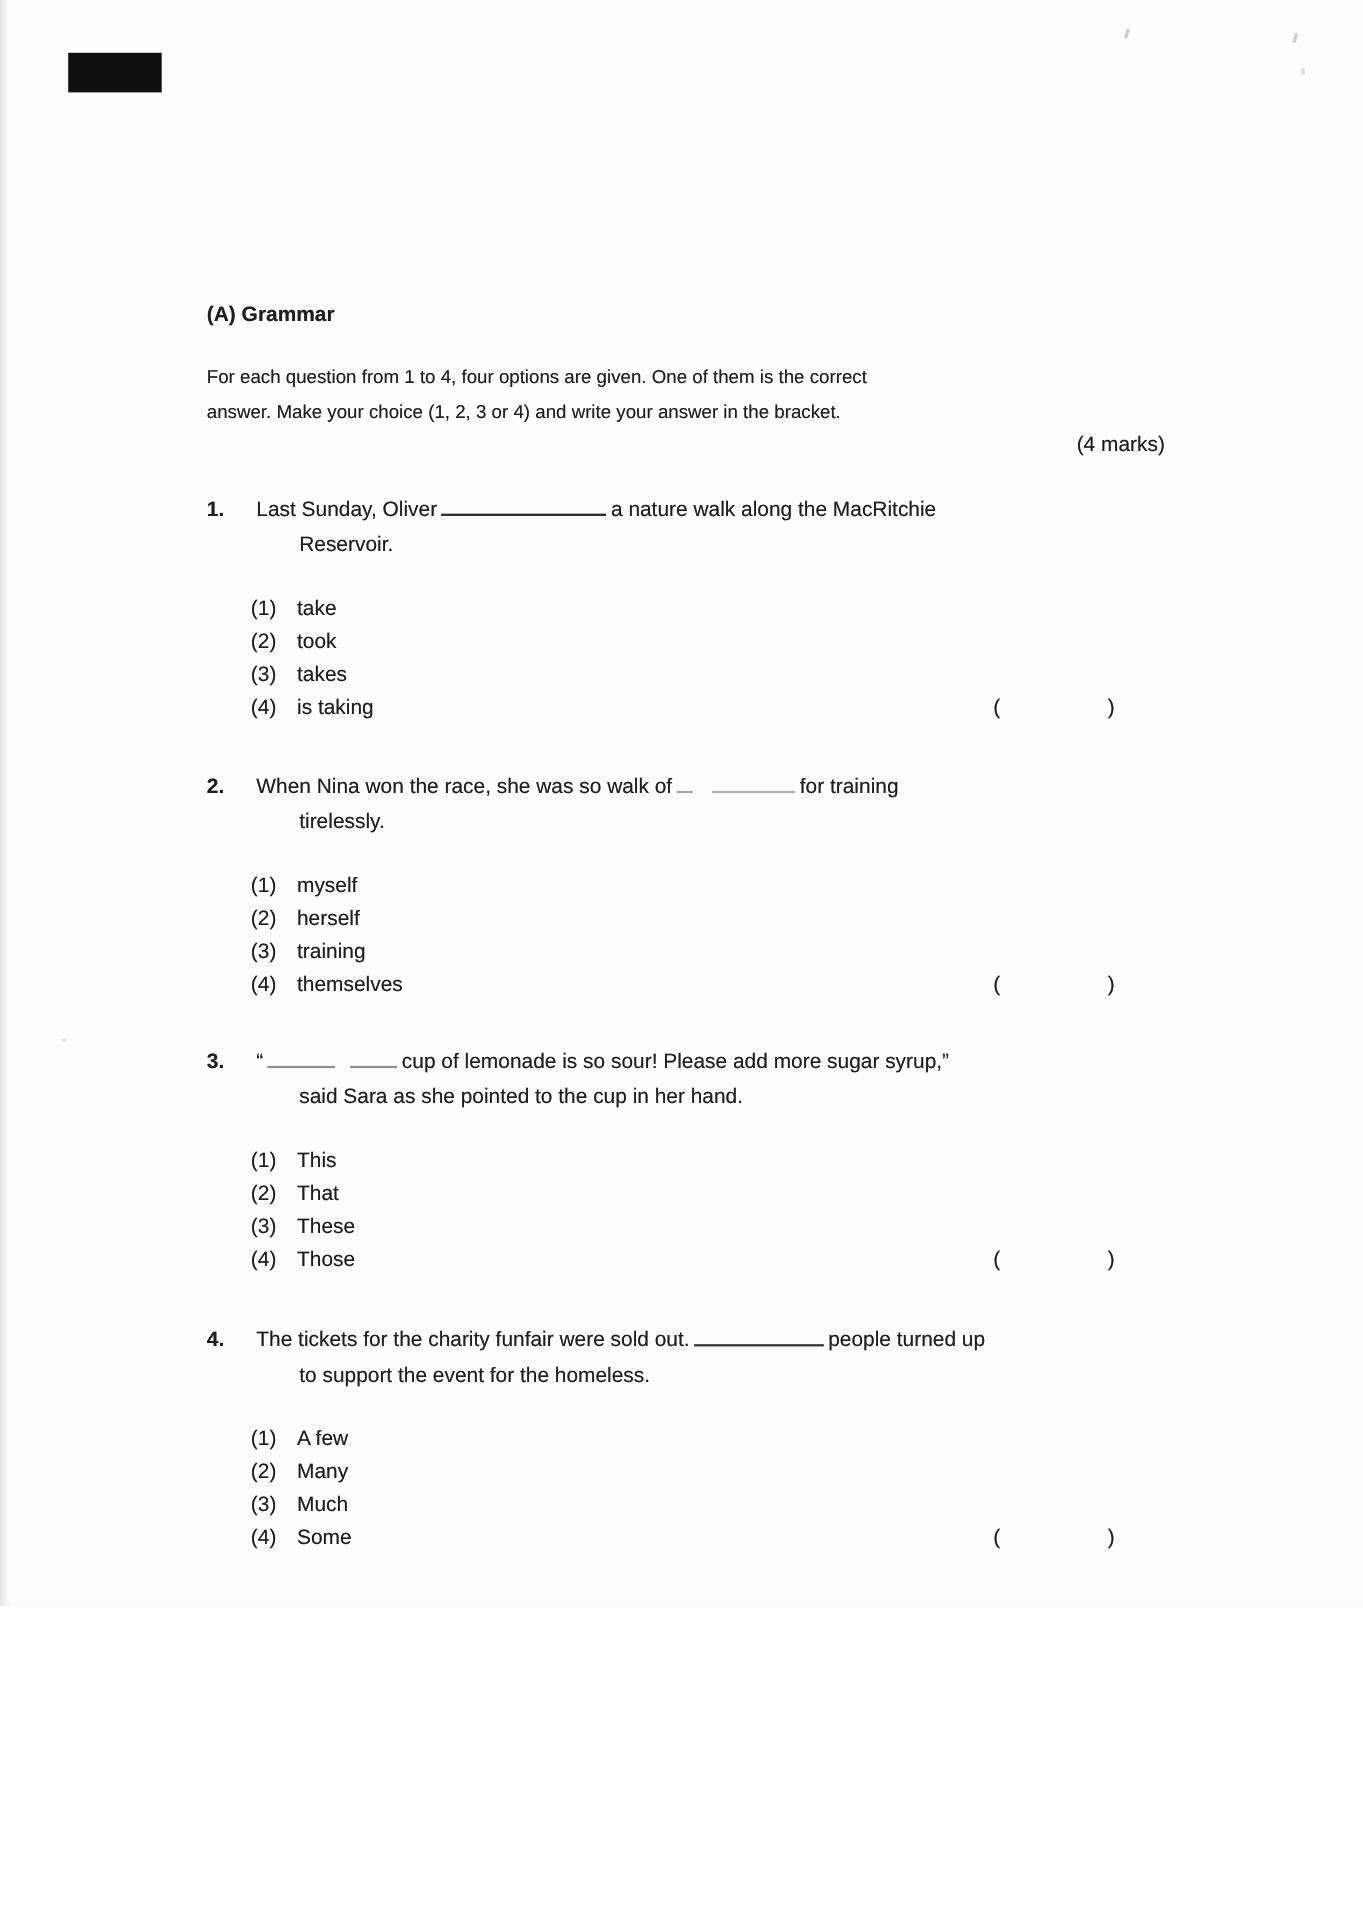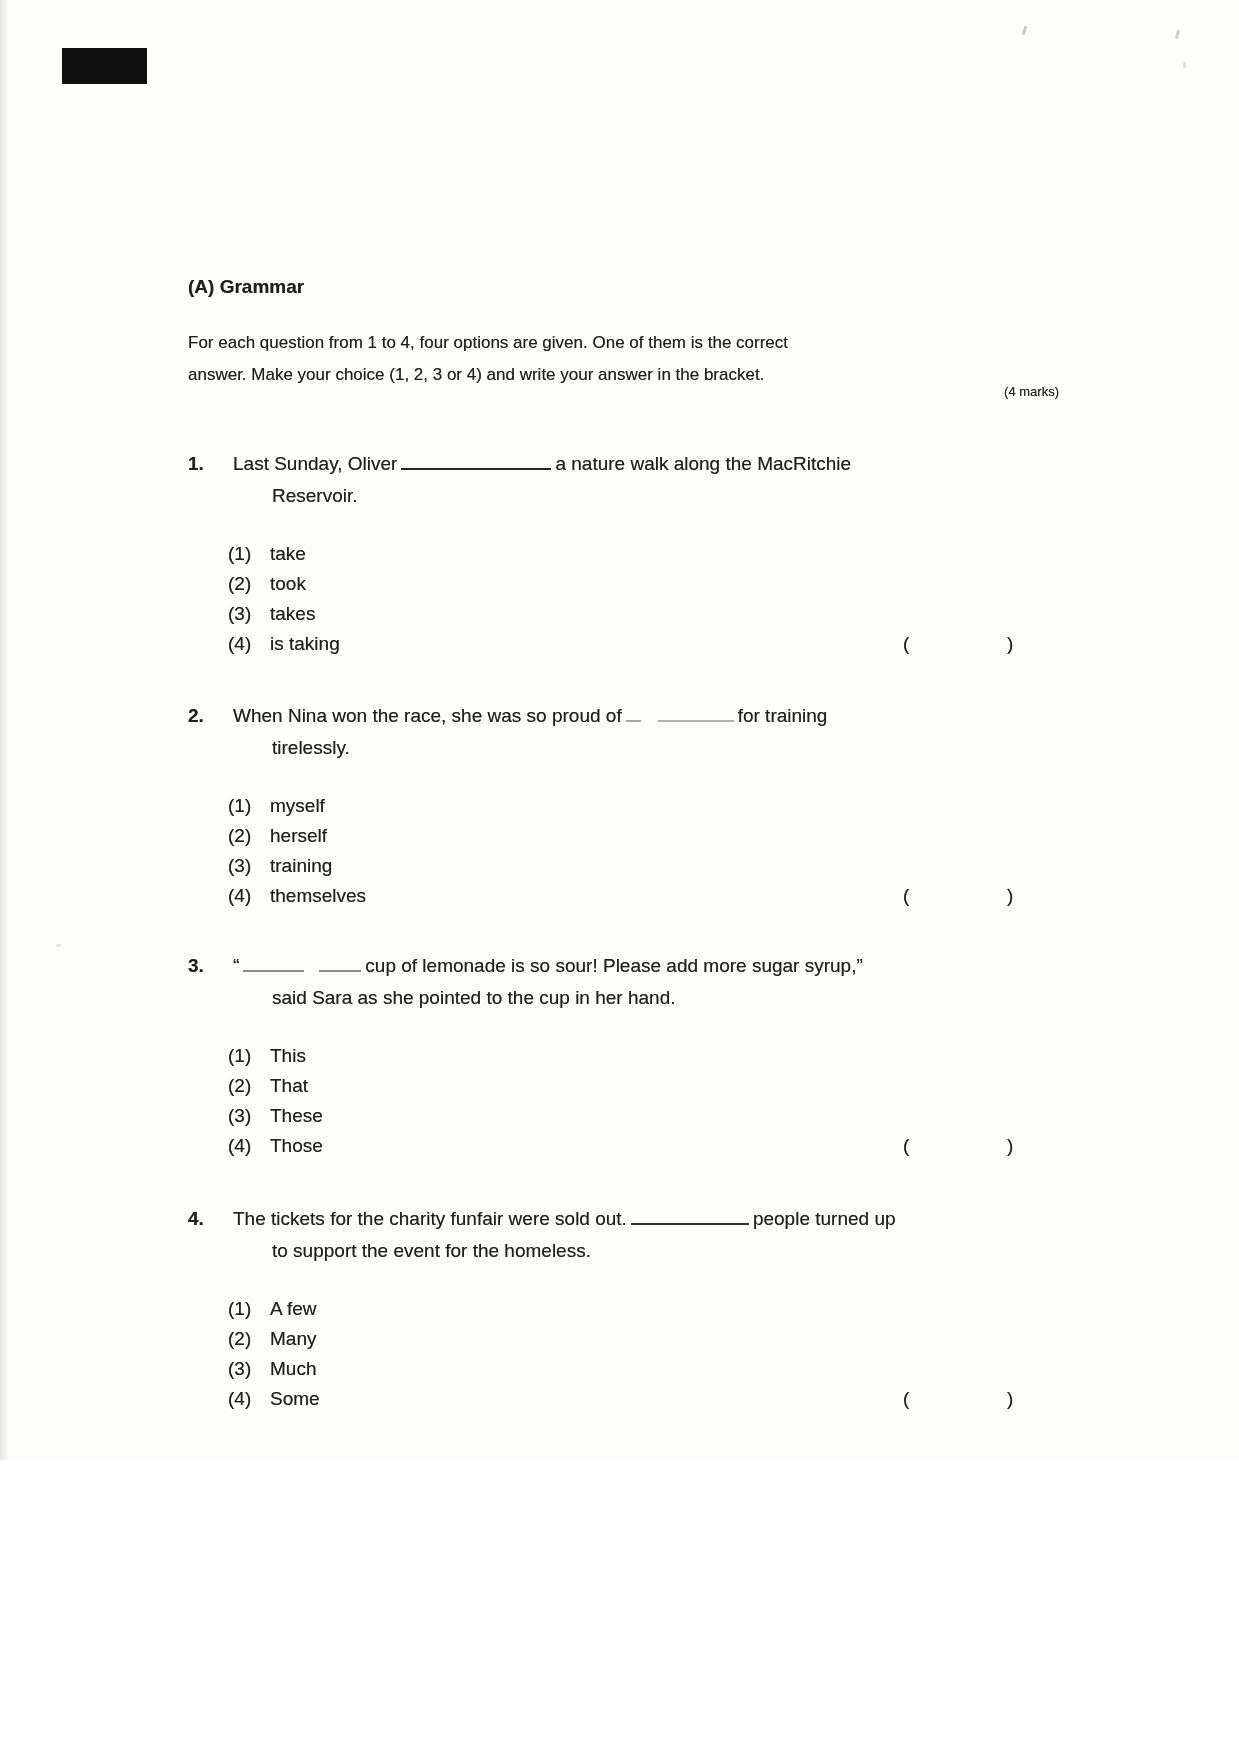--- a/index.html
+++ b/index.html
@@ -21,21 +21,21 @@
   .speck{position:absolute;background:#b9b9b9;border-radius:1px;}
   .sp1{left:1023px;top:26px;width:3px;height:9px;transform:rotate(18deg);opacity:.75;}
   .sp2{left:1176px;top:30px;width:3px;height:9px;transform:rotate(14deg);opacity:.7;}
   .sp3{left:1183px;top:62px;width:3px;height:6px;opacity:.45;}
   .sp4{left:56px;top:944px;width:5px;height:3px;opacity:.35;}
 
   .title{position:absolute;left:188px;top:276px;margin:0;font-size:19px;font-weight:700;white-space:nowrap;}
   .instr{position:absolute;left:188px;font-size:17px;white-space:nowrap;}
   .instr.l1{top:333px;}
   .instr.l2{top:365px;text-align:right;}
-  .marks{position:absolute;right:180px;top:384px;font-size:13px;white-space:nowrap;}
+  .marks{position:absolute;right:180px;top:394px;font-size:19px;white-space:nowrap;}
 
   .qblock{position:absolute;left:0;width:100%;font-size:19px;}
   .q0{top:453px;} .q1{top:705px;} .q2{top:955px;} .q3{top:1208px;}
   .qnum{position:absolute;left:188px;top:0;font-weight:700;}
   .qline1{position:absolute;left:233px;top:0;white-space:nowrap;}
   .qline2{position:absolute;left:233px;top:32px;white-space:nowrap;margin-left:39px;}
 
   .blank{display:inline-block;height:14px;width:140px;margin:0 4px;
          border-bottom:2px solid #2b2b2b;vertical-align:baseline;}
   .q0 .blank{width:150px;border-color:#262626;}
@@ -96,21 +96,21 @@
 
     <div class="answer-bracket">
       <span class="br-open">(</span>
       <span class="br-close">)</span>
     </div>
   </section>
 
   <section class="qblock q1">
     <span class="qnum">2.</span>
     <div class="qline1">
-      <span>When Nina won the race, she was so proud of</span><span class="blank"></span><span>for training</span>
+      <span>When Nina won the race, she was so walk of</span><span class="blank"></span><span>for training</span>
     </div>
     <div class="qline2">tirelessly.</div>
 
     <div class="opt-row r0">
       <span class="opt-label">(1)</span><span class="opt-text">myself</span>
     </div>
     <div class="opt-row r1">
       <span class="opt-label">(2)</span><span class="opt-text">herself</span>
     </div>
     <div class="opt-row r2">

